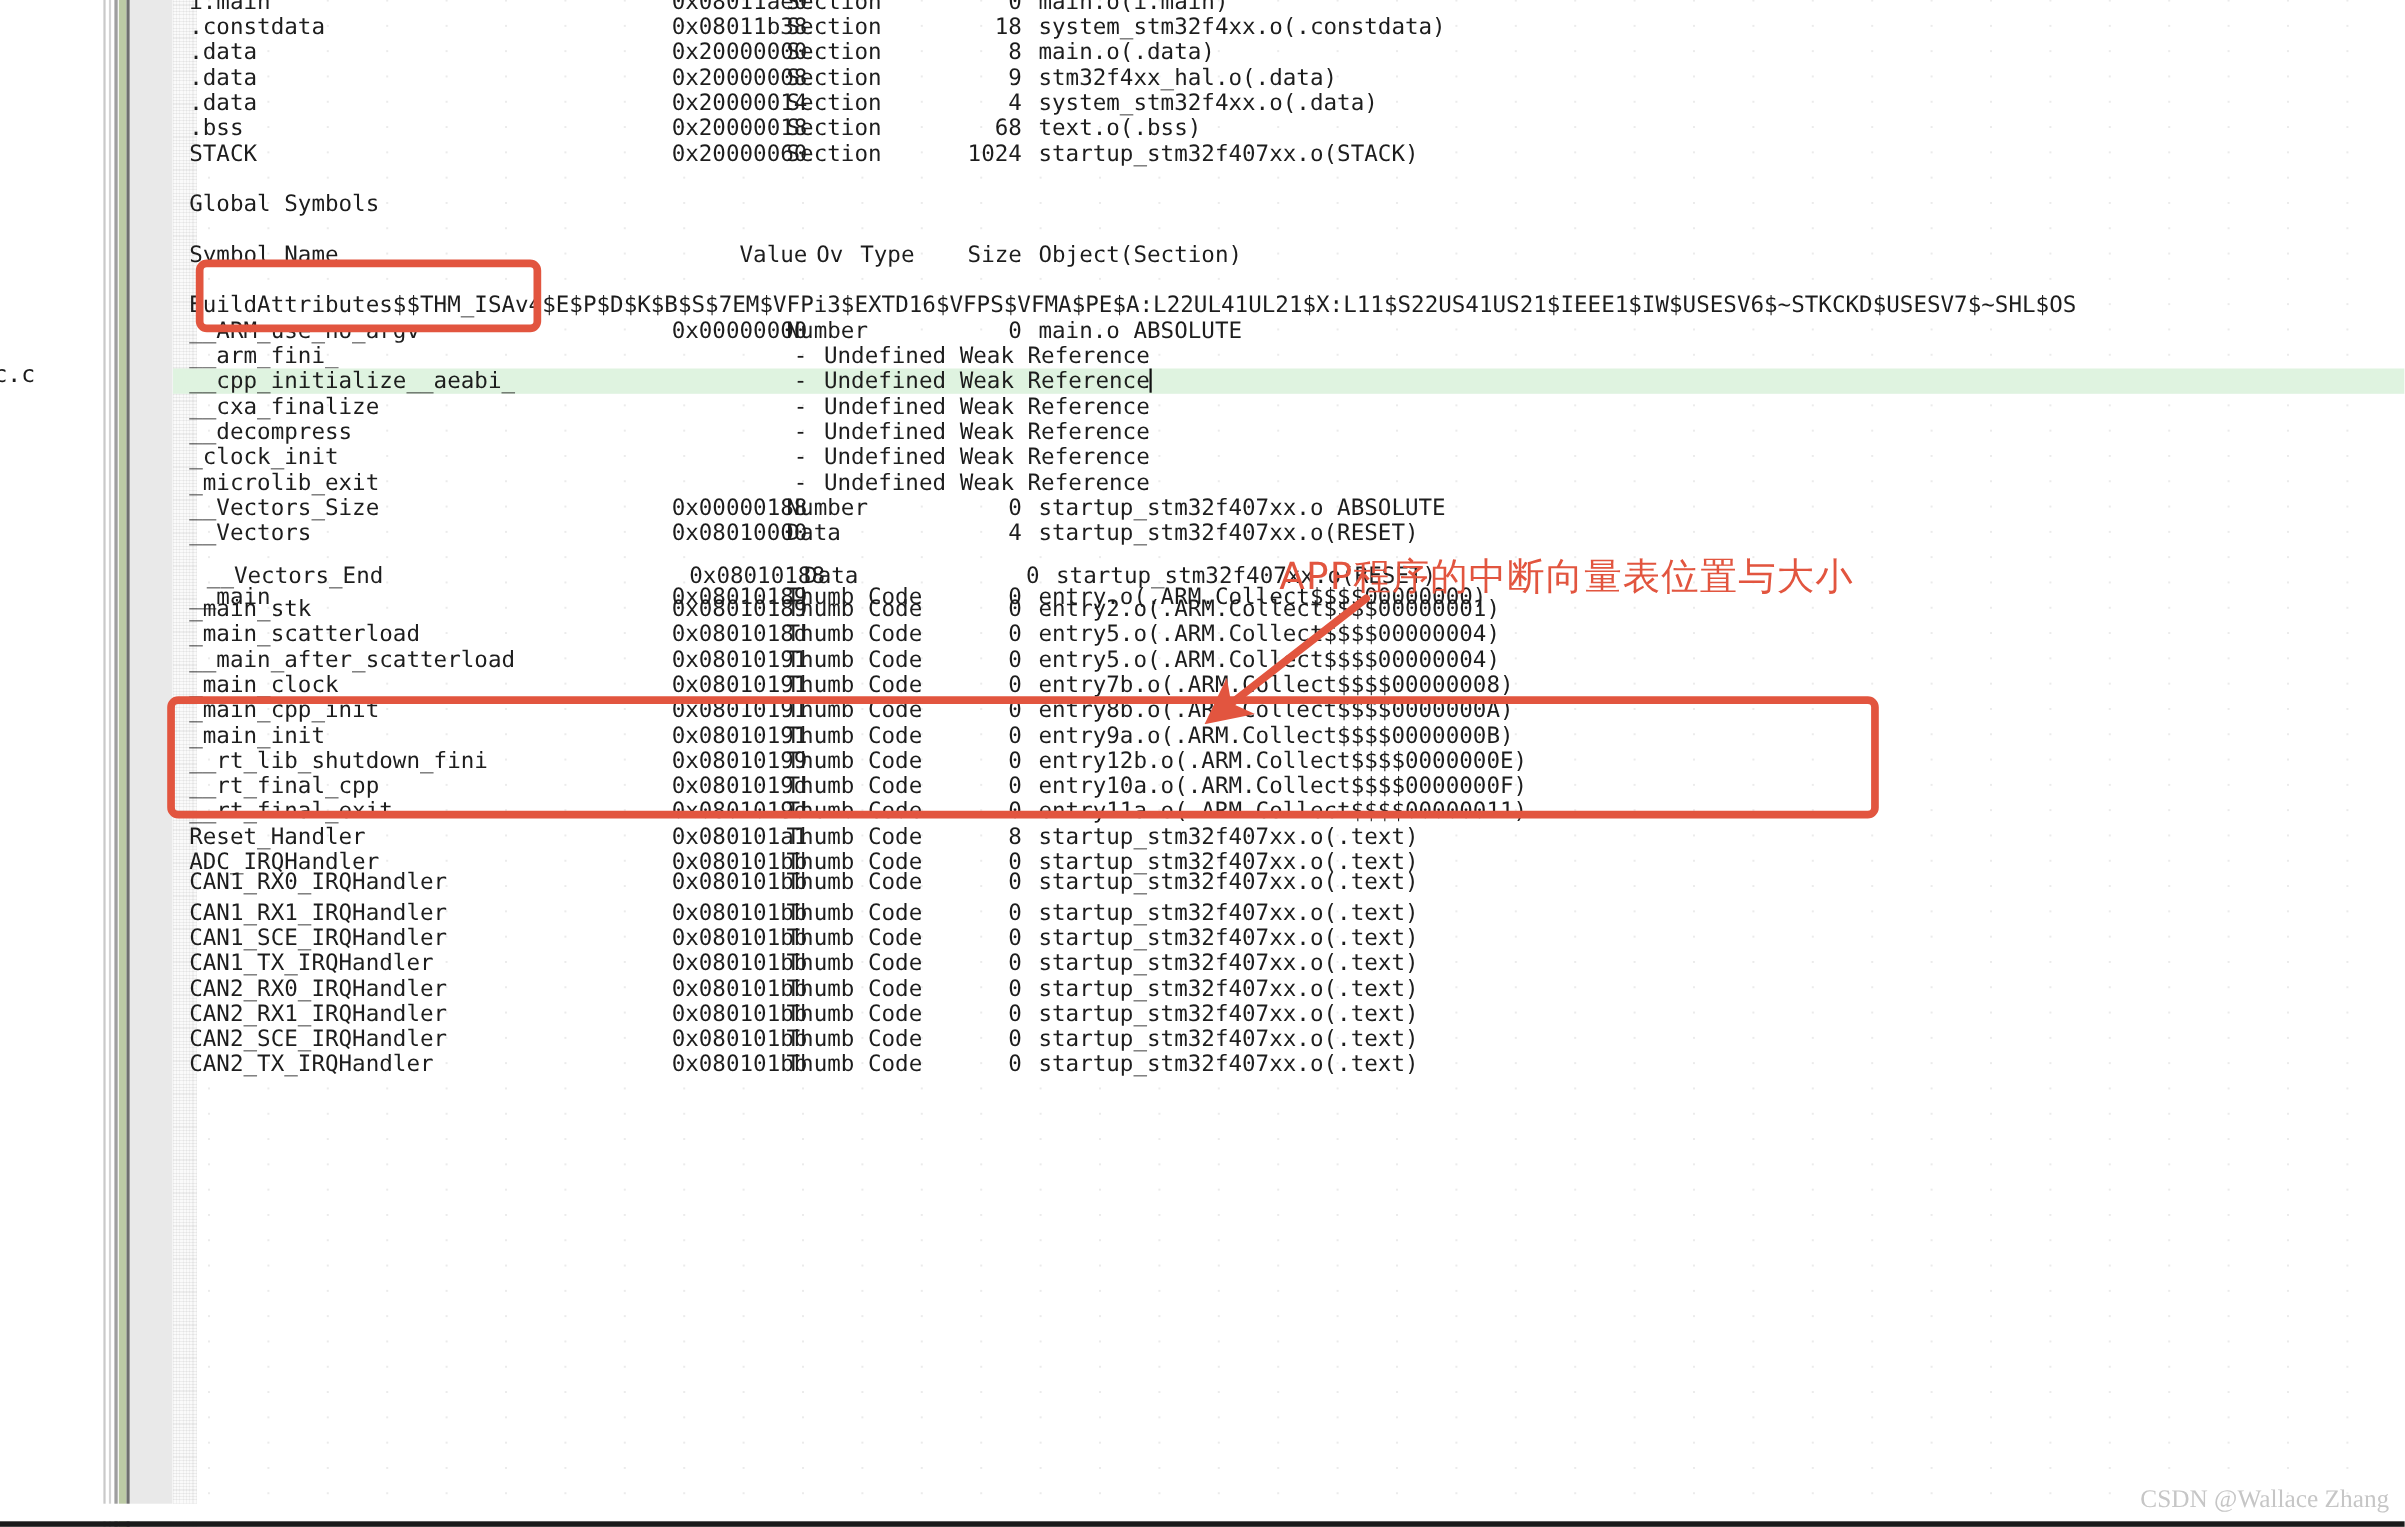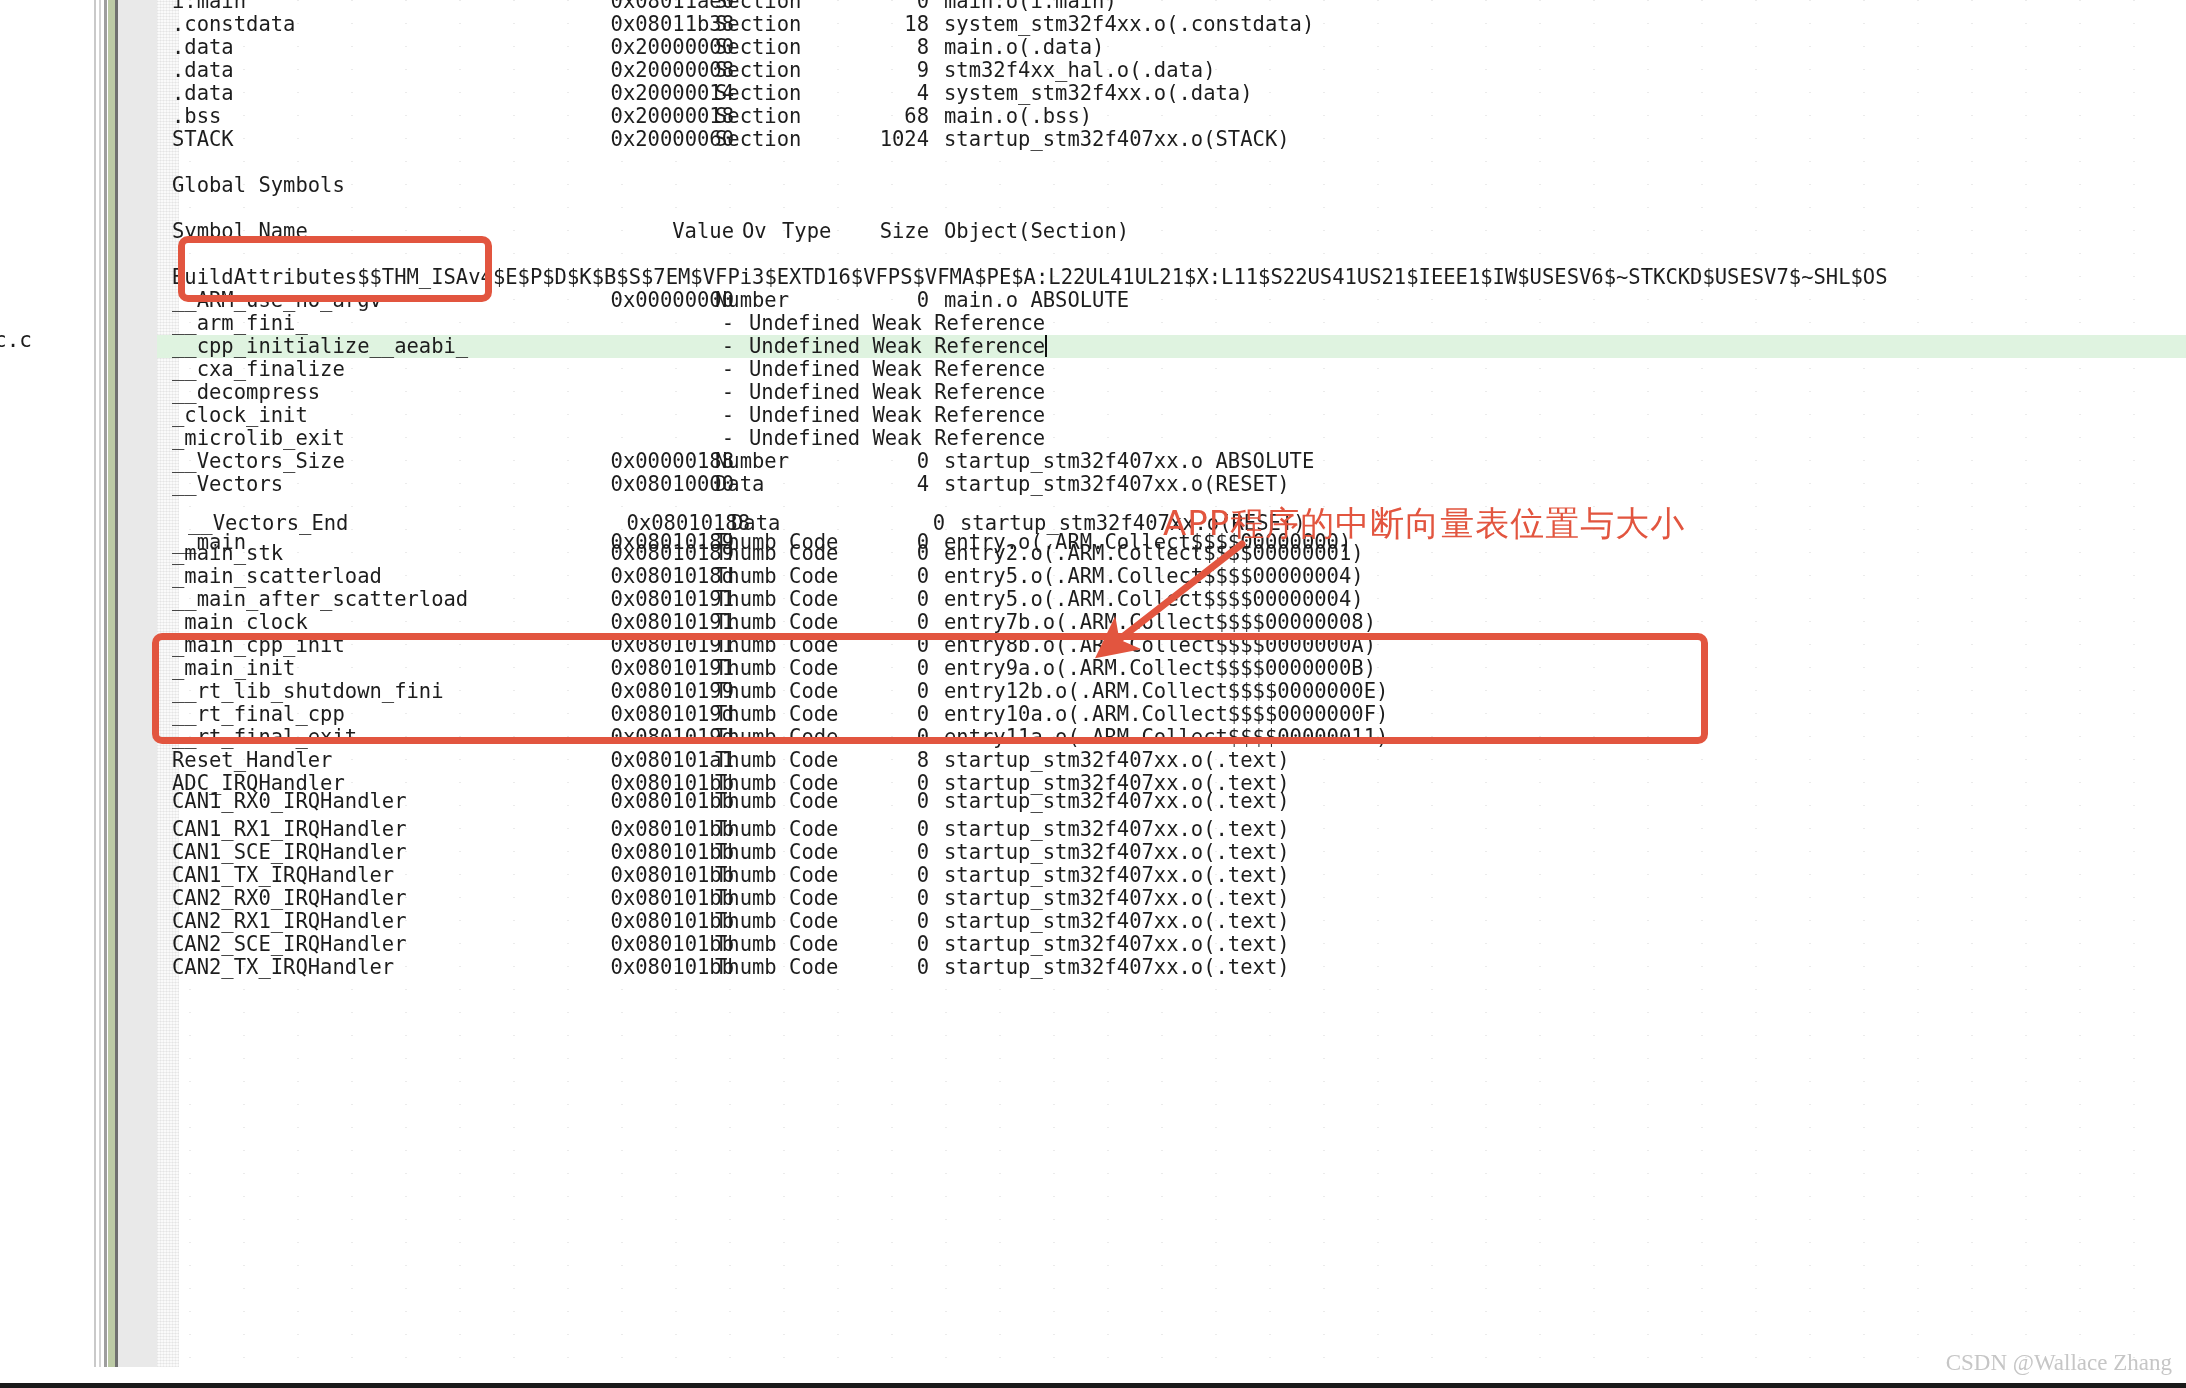--- a/index.html
+++ b/index.html
@@ -246,21 +246,21 @@
           <span class="c-val">0x20000014</span>
           <span class="c-type">Section</span>
           <span class="c-size">4</span>
           <span class="c-obj">system_stm32f4xx.o(.data)</span>
         </div>
         <div class="row" style="position: absolute; left: 0px; top: 105px; width: 2029px;">
           <span class="c-name">.bss</span>
           <span class="c-val">0x20000018</span>
           <span class="c-type">Section</span>
           <span class="c-size">68</span>
-          <span class="c-obj">main.o(.bss)</span>
+          <span class="c-obj">text.o(.bss)</span>
         </div>
         <div class="row" style="position: absolute; left: 0px; top: 128px; width: 2029px;">
           <span class="c-name">STACK</span>
           <span class="c-val">0x20000060</span>
           <span class="c-type">Section</span>
           <span class="c-size">1024</span>
           <span class="c-obj">startup_stm32f407xx.o(STACK)</span>
         </div>
         <div class="row" style="position: absolute; left: 0px; top: 151px; width: 2029px;"></div>
         <div class="row" style="position: absolute; left: 0px; top: 174px; width: 2029px;">

